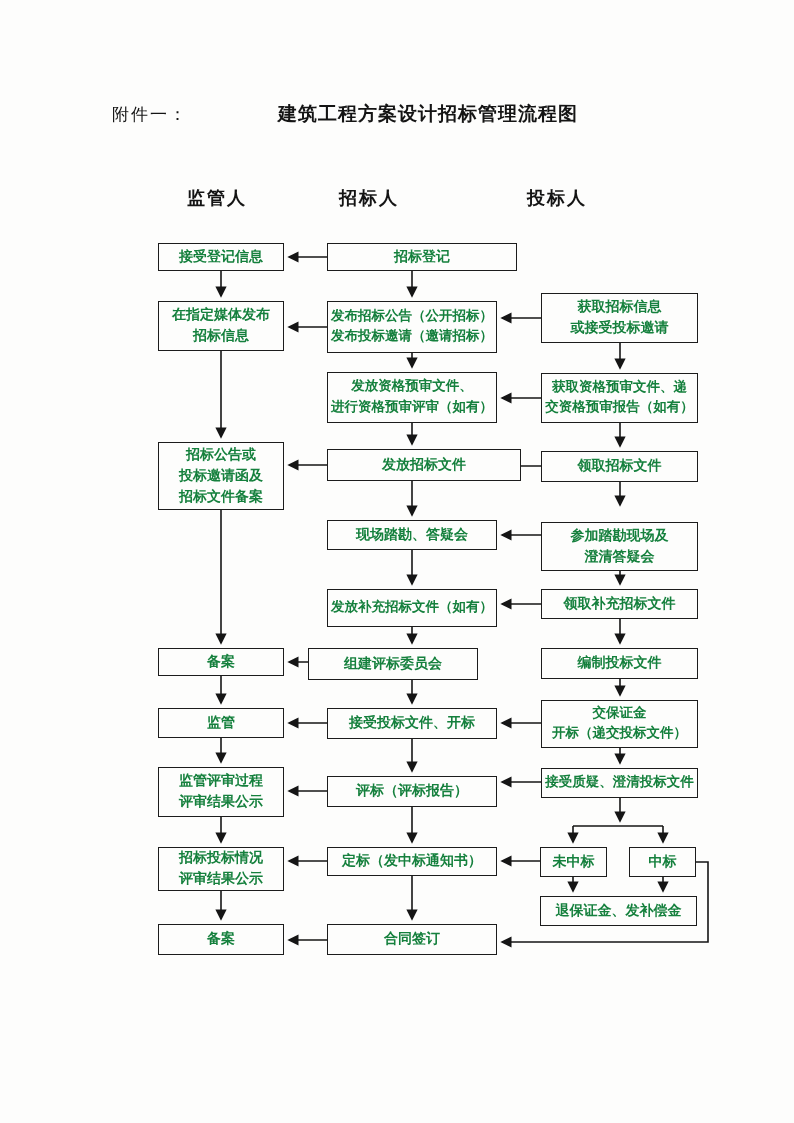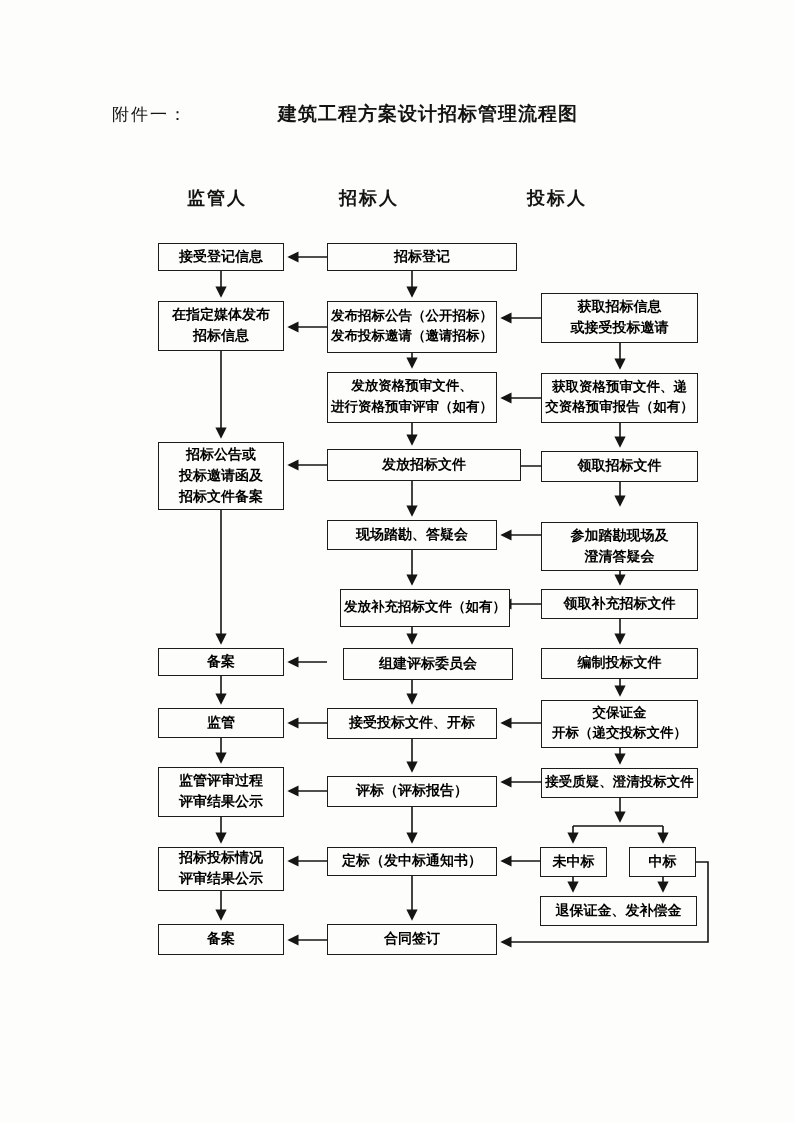--- a/index.html
+++ b/index.html
@@ -52,21 +52,21 @@
     display: flex;
     align-items: center;
     justify-content: center;
     text-align: center;
     border: 1.6px solid #1c1c1c;
     background: #fdfdfc;
     font-size: 14px;
     font-weight: 600;
     line-height: 1.5;
     white-space: pre-line;
-    color: #000000;
+    color: #15803d;
   }
 </style>
 </head>
 <body>
 
 <div class="page">
 
   <span class="attachment-label">附件一：</span>
   <span class="page-title">建筑工程方案设计招标管理流程图</span>
 
@@ -152,22 +152,22 @@
 评审结果公示</div>
   <div class="node" style="left:158px;top:924px;width:126px;height:31px">备案</div>
 
   <div class="node" style="left:327px;top:243px;width:190px;height:28px">招标登记</div>
   <div class="node" style="left:327px;top:301px;width:170px;height:52px;font-size:13.5px">发布招标公告（公开招标）
 发布投标邀请（邀请招标）</div>
   <div class="node" style="left:327px;top:372px;width:170px;height:51px;font-size:13.5px">发放资格预审文件、
 进行资格预审评审（如有）</div>
   <div class="node" style="left:327px;top:449px;width:194px;height:32px">发放招标文件</div>
   <div class="node" style="left:327px;top:520px;width:170px;height:30px">现场踏勘、答疑会</div>
-  <div class="node" style="left:340px;top:589px;width:170px;height:38px;font-size:13.5px">发放补充招标文件（如有）</div>
-  <div class="node" style="left:343px;top:648px;width:170px;height:32px">组建评标委员会</div>
+  <div class="node" style="left:327px;top:589px;width:170px;height:38px;font-size:13.5px">发放补充招标文件（如有）</div>
+  <div class="node" style="left:308px;top:648px;width:170px;height:32px">组建评标委员会</div>
   <div class="node" style="left:327px;top:708px;width:170px;height:31px">接受投标文件、开标</div>
   <div class="node" style="left:327px;top:776px;width:170px;height:31px">评标（评标报告）</div>
   <div class="node" style="left:327px;top:847px;width:170px;height:29px">定标（发中标通知书）</div>
   <div class="node" style="left:327px;top:924px;width:170px;height:31px">合同签订</div>
 
   <div class="node" style="left:541px;top:293px;width:157px;height:50px">获取招标信息
 或接受投标邀请</div>
   <div class="node" style="left:541px;top:373px;width:157px;height:50px;font-size:13.5px">获取资格预审文件、递
 交资格预审报告（如有）</div>
   <div class="node" style="left:541px;top:451px;width:157px;height:31px">领取招标文件</div>

